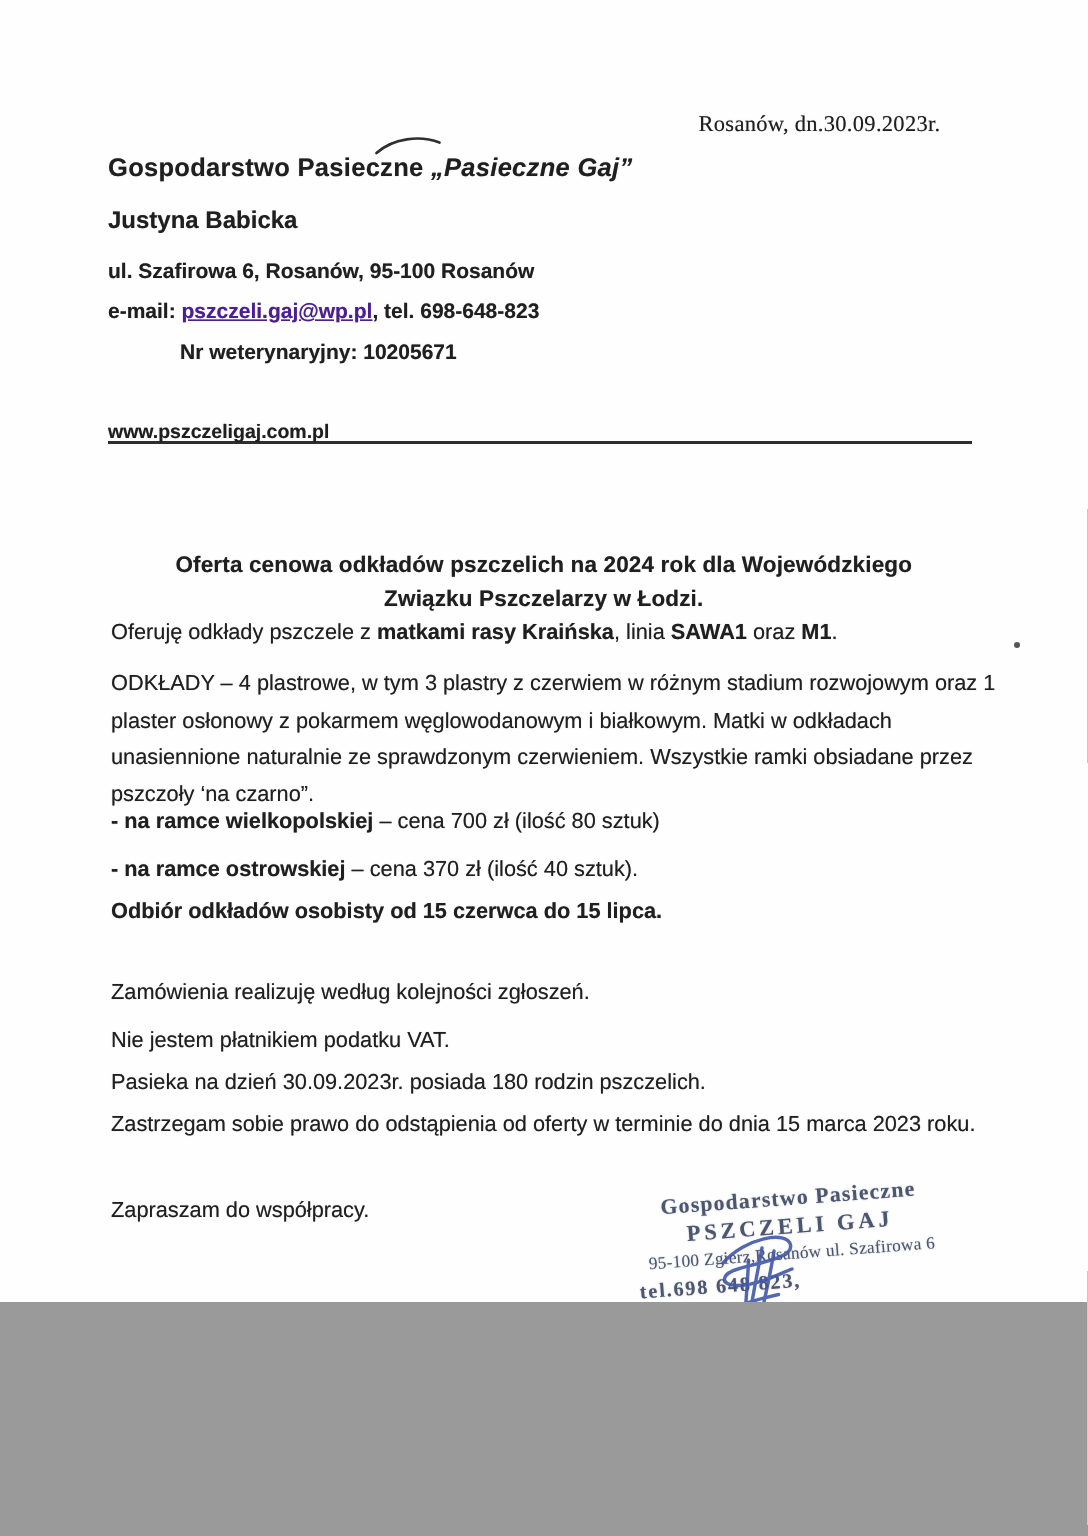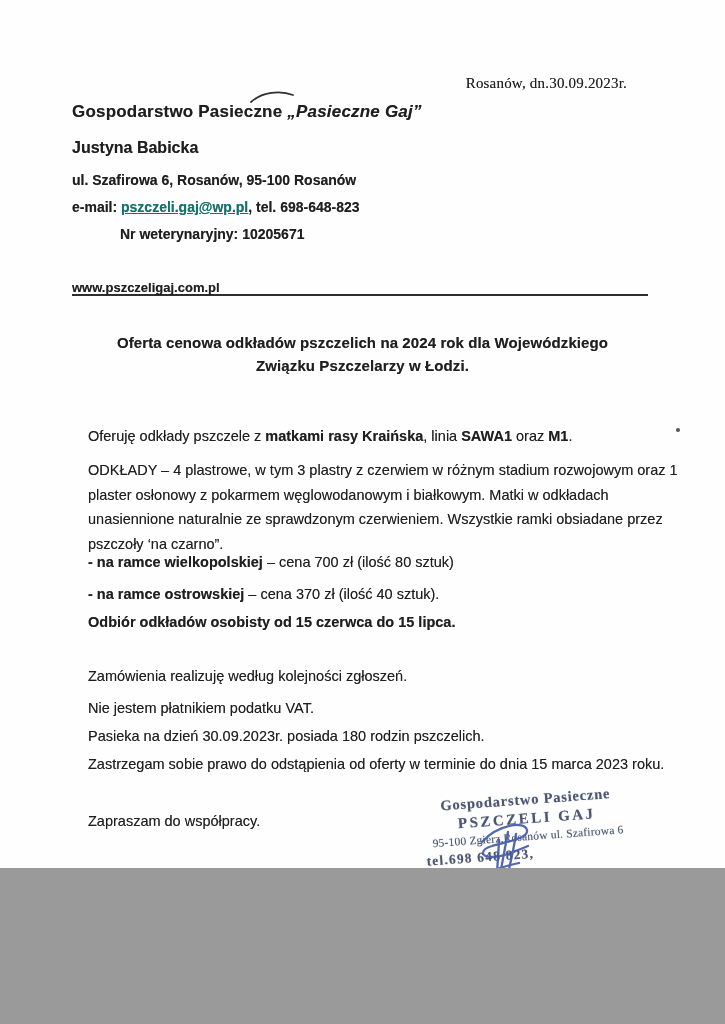--- a/index.html
+++ b/index.html
@@ -19,43 +19,43 @@
   .date-line{
     position:absolute;top:75px;right:98px;
     font-family:"Liberation Serif","DejaVu Serif",serif;
     font-size:15px;letter-spacing:.2px;
   }
   .company-line{position:absolute;left:72px;top:102px;font-size:17px;font-weight:bold;letter-spacing:.2px;}
   .company-line .quoted{font-style:italic;}
   .owner-line{position:absolute;left:72px;top:139px;font-size:16px;font-weight:bold;}
   .address-line{position:absolute;left:72px;top:172px;font-size:14px;font-weight:bold;}
   .email-line{position:absolute;left:72px;top:199px;font-size:14px;font-weight:bold;}
-  .email-line a{color:#0f766e;text-align:center;}
+  .email-line a{color:#4c1d95;text-align:center;}
   .vet-line{position:absolute;left:72px;top:226px;font-size:14px;font-weight:bold;margin-left:48px;}
 
   
   .pen-mark{position:absolute;left:248px;top:88px;}
 
   
   .website-rule{
     position:absolute;left:72px;top:278px;width:576px;height:16px;
     border-bottom:2px solid #2e2e2e;
     font-size:13px;font-weight:bold;line-height:20px;
   }
 
   
   .doc-title{
     position:absolute;left:92px;right:92px;top:331px;
     text-align:center;font-size:15px;font-weight:bold;line-height:23px;
     letter-spacing:.1px;
   }
-  .doc-title .inner{display:inline-block;max-width:545px;}
+  .doc-title .inner{display:inline-block;max-width:545px;margin-top:34px;}
 
   
-  .bodyblock p{margin:16px;position:absolute;left:72px;font-size:14.5px;line-height:24.5px;}
+  .bodyblock p{margin:2px;position:absolute;left:72px;font-size:14.5px;line-height:24.5px;}
   .p-intro{top:408px;width:600px;}
   .p-desc{top:442px;width:594px;}
   .p-price1{top:534px;width:600px;}
   .p-price2{top:566px;width:600px;}
   .p-pickup{top:594px;width:600px;font-weight:bold;}
   .p-orders{top:648px;width:600px;}
   .p-vat{top:680px;width:600px;}
   .p-apiary{top:708px;width:600px;}
   .p-reserve{top:736px;width:620px;}
   .p-closing{top:793px;width:600px;}

